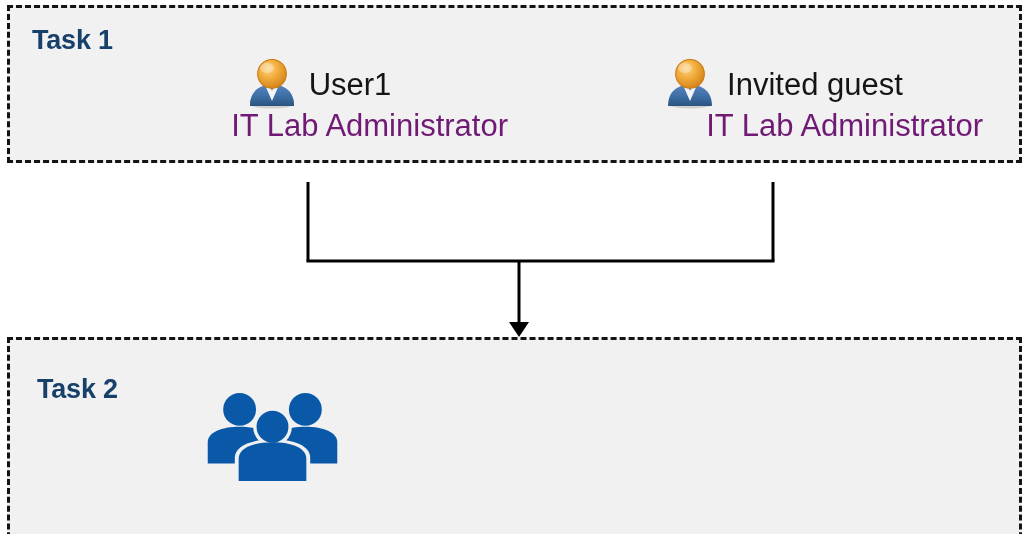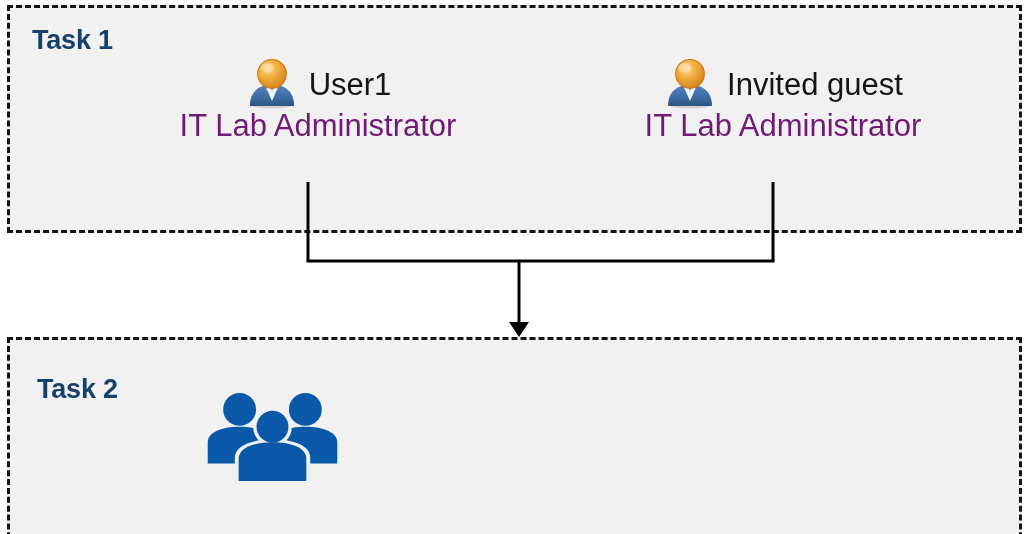--- a/index.html
+++ b/index.html
@@ -20,21 +20,21 @@
   .panel {
     position: absolute;
     background: #f1f1f1;
     border: 3px dashed #141414;
     box-sizing: border-box;
   }
   #panel-task1 {
     left: 7px;
     top: 5px;
     width: 1015px;
-    height: 228px;
+    height: 158px;
   }
   #panel-task2 {
     left: 7px;
     top: 337px;
     width: 1015px;
     height: 228px;
   }
 
   .task-label {
     position: absolute;
@@ -43,21 +43,21 @@
     letter-spacing: -0.2px;
     color: #17406b;
     white-space: nowrap;
   }
   #panel-task1 .task-label { left: 22px; top: 17px; }
   #panel-task2 .task-label { left: 27px; top: 34px; }
 
   
   .person {
     position: absolute;
-    text-align: center;
+    text-align: right;
     white-space: nowrap;
   }
   #person-user1  { left: 118px; top: 48px; width: 380px; }
   #person-guest  { left: 573px; top: 48px; width: 400px; }
 
   .person-top {
     display: flex;
     align-items: center;
     justify-content: center;
     gap: 10px;

